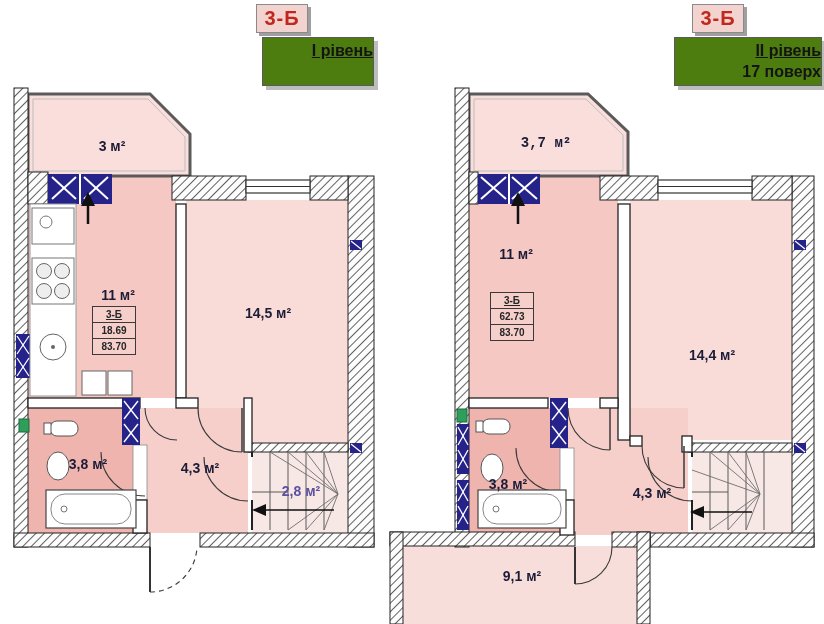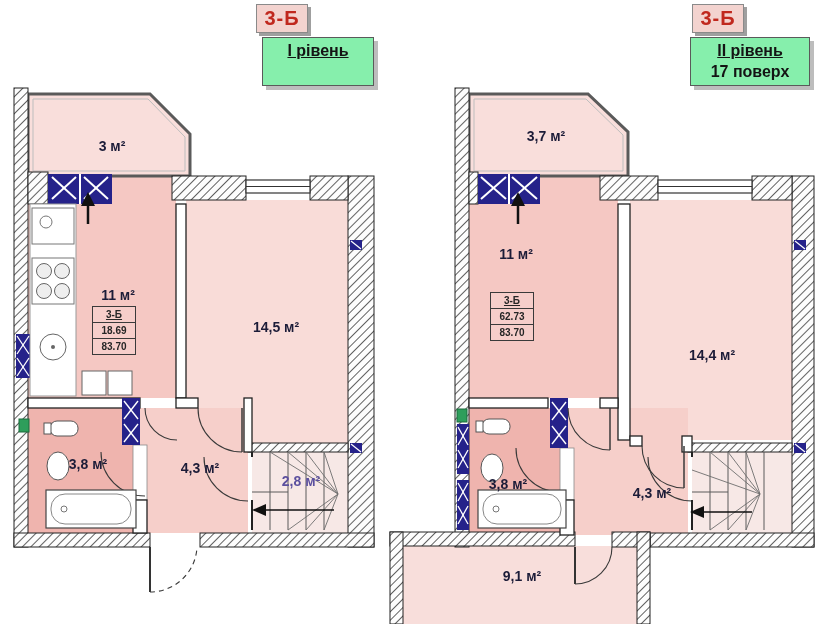--- a/index.html
+++ b/index.html
@@ -7,22 +7,22 @@
     width:824px;height:624px;position:relative;background:#ffffff;
     font-family:"Liberation Sans", sans-serif;overflow:hidden;
   }
   svg{position:absolute;left:0;top:0;z-index:1;}
   .unit-badge{
     position:absolute;z-index:3;background:#f3d3cf;border:1px solid #8a8a8a;
     box-shadow:3px 3px 0 #9f9f9f;color:#c0281e;font-weight:bold;font-size:20px;
     text-align:center;line-height:26px;letter-spacing:1px;
   }
   .level-box{
-    position:absolute;z-index:3;background:#86efac;border:1px solid #5a5a5a;
-    box-shadow:4px 4px 0 #bdbdbd;text-align:center;font-size:16px;font-weight:bold;
+    position:absolute;z-index:3;background:#4d7c0f;border:1px solid #5a5a5a;
+    box-shadow:4px 4px 0 #bdbdbd;text-align:right;font-size:16px;font-weight:bold;
     color:#141414;padding-top:2px;
   }
   .level-box .lv{text-decoration:underline;display:block;line-height:21px;}
   .level-box .fl{display:block;line-height:21px;}
   .room-label{
     position:absolute;z-index:2;transform:translate(-50%,-50%);
     font-weight:bold;font-size:14px;color:#1c1c38;white-space:nowrap;
   }
   .room-label.stairs{color:#5b4f9e;}
   .info-box{
@@ -302,39 +302,39 @@
     </g>
   </g>
 </svg>
 
 <div class="unit-badge" style="left:256px;top:4px;width:50px;height:27px;">3-Б</div>
 <div class="level-box" style="left:262px;top:37px;width:110px;height:45px;">
   <span class="lv">І рівень</span>
 </div>
 
 <div class="unit-badge" style="left:692px;top:4px;width:50px;height:27px;">3-Б</div>
-<div class="level-box" style="left:690px;top:37px;width:118px;height:45px;">
+<div class="level-box" style="left:674px;top:37px;width:118px;height:45px;padding-left:28px;">
   <span class="lv">ІІ рівень</span>
   <span class="fl">17 поверх</span>
 </div>
 
 <div class="room-label" style="left:112px;top:146px;">3 м²</div>
 <div class="room-label" style="left:118px;top:295px;">11 м²</div>
-<div class="room-label" style="left:268px;top:327px;margin-left:8px;">14,5 м²</div>
+<div class="room-label" style="left:268px;top:313px;">14,5 м²</div>
 <div class="room-label" style="left:88px;top:464px;">3,8 м²</div>
 <div class="room-label" style="left:200px;top:468px;">4,3 м²</div>
-<div class="room-label stairs" style="left:301px;top:481px;">2,8 м²</div>
+<div class="room-label stairs" style="left:301px;top:491px;">2,8 м²</div>
 
 <div class="info-box" style="left:92px;top:306px;">
   <div class="u">3-Б</div>
   <div>18.69</div>
   <div>83.70</div>
 </div>
 
-<div class="room-label" style="left:546px;top:136px;">3,7 м²</div>
+<div class="room-label" style="left:546px;top:143px;font-family:Liberation Mono, monospace;">3,7 м²</div>
 <div class="room-label" style="left:516px;top:254px;">11 м²</div>
 <div class="room-label" style="left:712px;top:322px;margin-top:33px;">14,4 м²</div>
 <div class="room-label" style="left:508px;top:484px;">3,8 м²</div>
 <div class="room-label" style="left:652px;top:493px;">4,3 м²</div>
 <div class="room-label" style="left:522px;top:576px;">9,1 м²</div>
 
 <div class="info-box" style="left:490px;top:292px;">
   <div class="u">3-Б</div>
   <div>62.73</div>
   <div>83.70</div>

